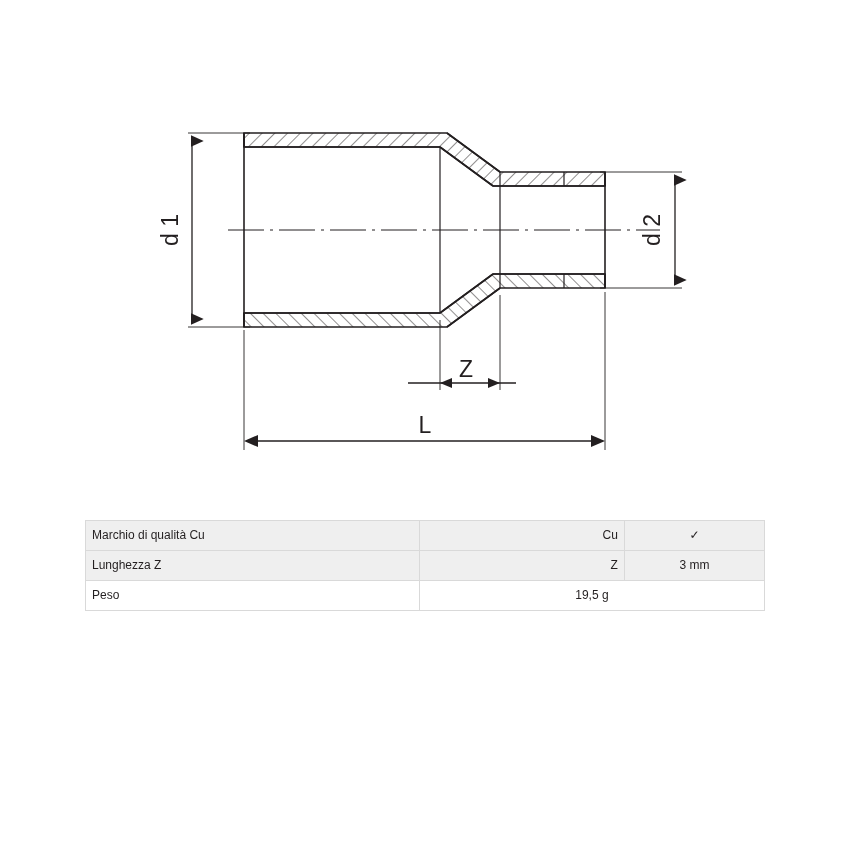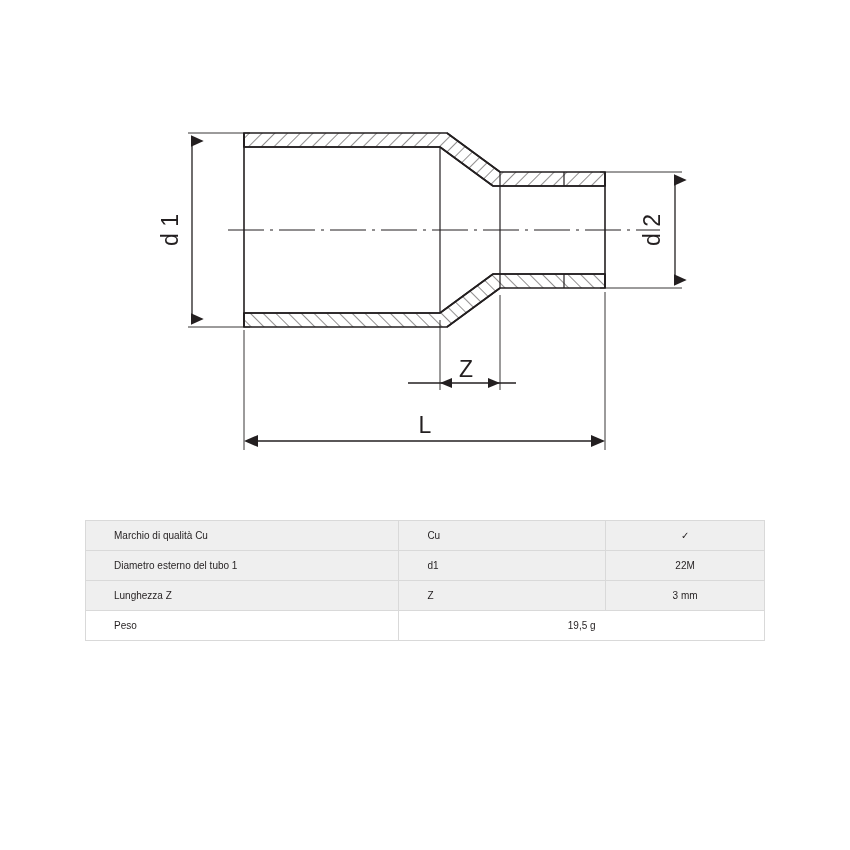--- a/index.html
+++ b/index.html
@@ -30,40 +30,40 @@
     top: 520px;
     width: 680px;
     border-collapse: collapse;
     font-size: 13.5px;
   }
   #spec-table tr {
     height: 30px;
   }
   #spec-table td {
     border: 1px solid #d9d9d9;
-    padding: 0 28px;
+    padding: 0 6px;
     vertical-align: middle;
     color: #231f20;
-    font-size: 10px;
+    font-size: 12px;
     line-height: 1.2;
   }
   #spec-table tr.shaded td {
     background: #efefef;
   }
   #spec-table tr.plain td {
     background: #ffffff;
     margin-top: 19px;
   }
   td.label-col {
     width: 340px;
     text-align: left;
   }
   td.symbol-col {
     width: 205px;
-    text-align: left;
+    text-align: right;
   }
   td.value-col {
     width: 135px;
     text-align: center;
   }
   td.wide-col {
     text-align: center;
   }
   .check {
     font-size: 12px;
@@ -155,25 +155,20 @@
 </div>
 
 <table id="spec-table">
   <tbody>
     <tr class="shaded">
       <td class="label-col">Marchio di qualità Cu</td>
       <td class="symbol-col">Cu</td>
       <td class="value-col check">✓</td>
     </tr>
     <tr class="shaded">
-      <td class="label-col">Diametro esterno del tubo 1</td>
-      <td class="symbol-col">d1</td>
-      <td class="value-col">22M</td>
-    </tr>
-    <tr class="shaded">
       <td class="label-col">Lunghezza Z</td>
       <td class="symbol-col">Z</td>
       <td class="value-col">3 mm</td>
     </tr>
     <tr class="plain">
       <td class="label-col">Peso</td>
       <td class="wide-col" colspan="2">19,5 g</td>
     </tr>
   </tbody>
 </table>

